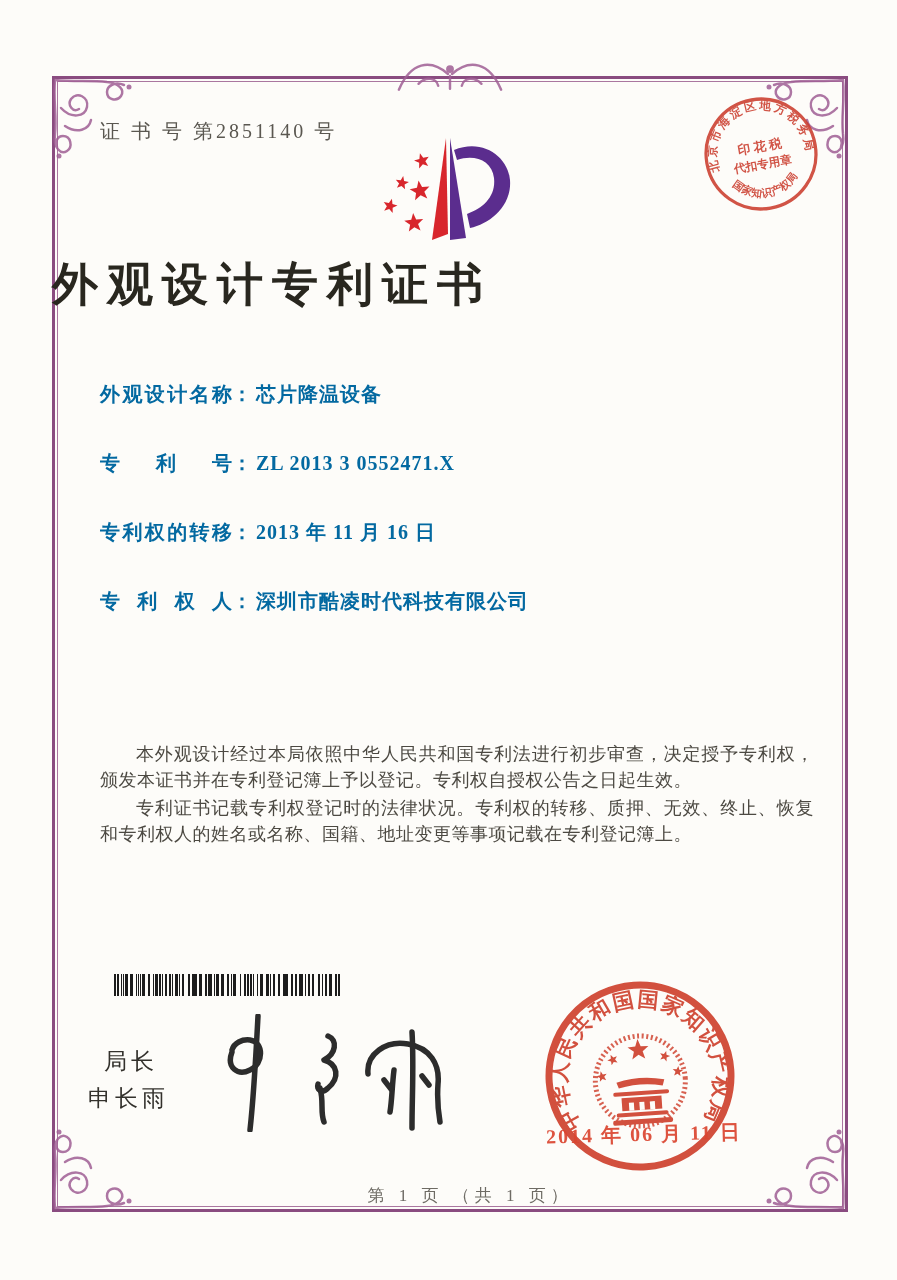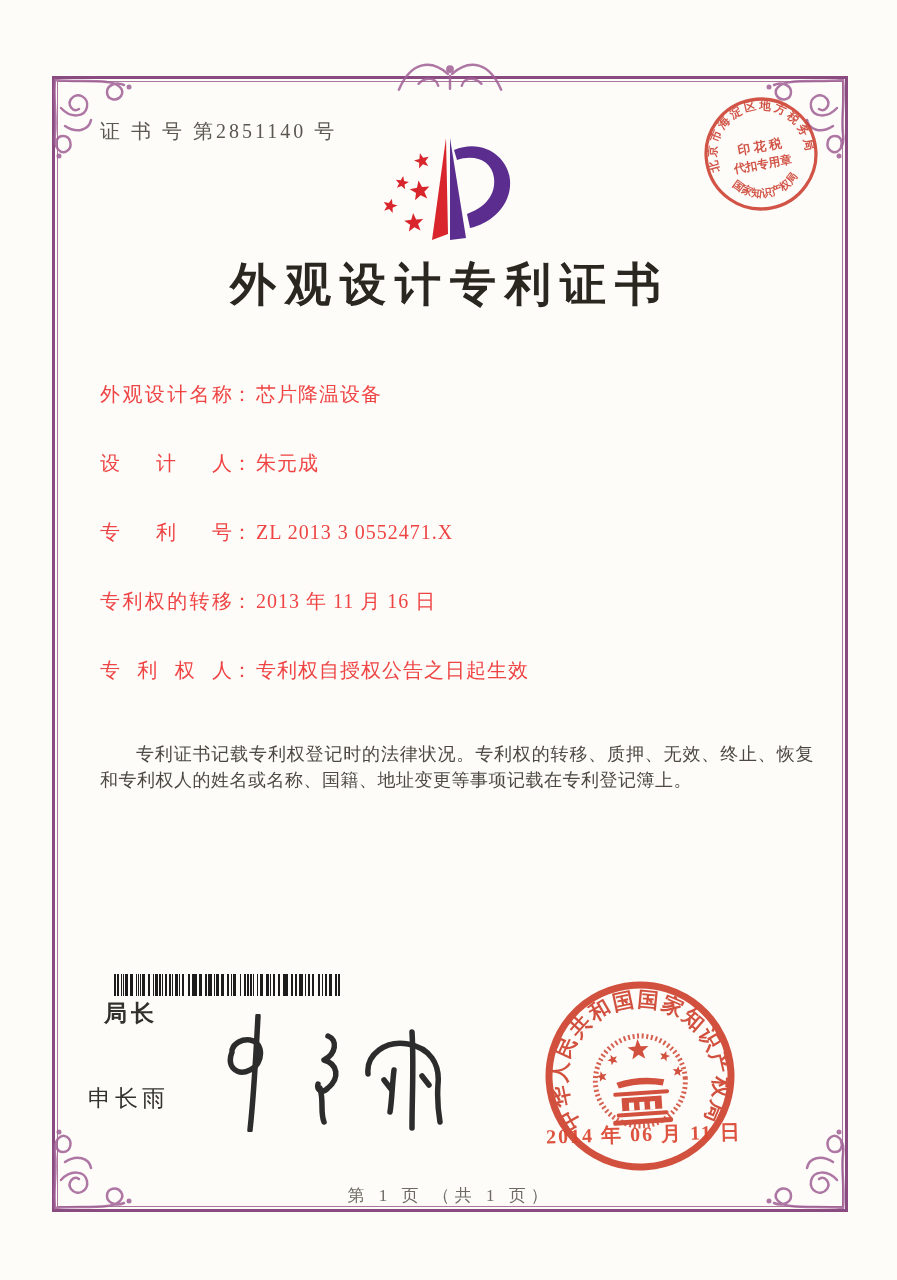--- a/index.html
+++ b/index.html
@@ -8,44 +8,44 @@
     background:#fdfcf9;
     font-family:"Liberation Serif","DejaVu Serif",serif;
   }
   
   #outerFrame{position:absolute;left:52px;top:76px;width:796px;height:1136px;
     box-sizing:border-box;border:3px solid #8a4c80;}
   #innerFrame{position:absolute;inset:2px;border:1px solid #aa76a0;}
   .corner{position:absolute;width:100px;height:100px;}
   
   #certNo{position:absolute;left:100px;top:118px;font-size:20px;letter-spacing:3px;color:#5a5750;}
-  #title{position:absolute;left:52px;top:254px;width:796px;text-align:center;
+  #title{position:absolute;left:52px;top:254px;width:796px;
     font-size:46px;font-weight:bold;letter-spacing:9px;color:#29271f;}
   #fields{position:absolute;left:100px;top:381px;width:712px;}
-  .field{margin-bottom:42px;font-size:20px;color:#ef4444;white-space:nowrap;}
+  .field{margin-bottom:42px;font-size:20px;color:#0369a1;white-space:nowrap;font-weight:bold;}
   .flabel{display:inline-block;width:132px;text-align:justify;text-align-last:justify;}
   .colon{margin:0 4px 0 0;}
   .fvalue{letter-spacing:1px;}
   #paras{position:absolute;left:100px;top:742px;width:714px;}
   #paras p{margin:0 0 3px 0;font-size:18px;line-height:25.5px;color:#4c4942;
     text-align:justify;text-indent:2em;letter-spacing:.5px;}
   #barcode{position:absolute;left:114px;top:974px;width:228px;height:22px;
     background-image:
       repeating-linear-gradient(90deg,#1c1c1c 0 1px,transparent 1px 3px,#1c1c1c 3px 5px,transparent 5px 9px,#1c1c1c 9px 10px,transparent 10px 13px),
       repeating-linear-gradient(90deg,#1c1c1c 0 2px,transparent 2px 7px,#1c1c1c 7px 8px,transparent 8px 11px,#1c1c1c 11px 13px,transparent 13px 17px);
   }
-  #signerTitle{position:absolute;left:104px;top:998px;font-size:23px;color:#33312c;letter-spacing:4px;font-weight:bold;}
+  #signerTitle{position:absolute;left:104px;top:1046px;font-size:23px;color:#33312c;letter-spacing:4px;}
   #signerName{position:absolute;left:88px;top:1083px;font-size:23px;color:#33312c;letter-spacing:4px;}
   #signature{position:absolute;left:216px;top:1014px;}
   #officeSeal{position:absolute;left:542px;top:978px;transform:rotate(-4deg);opacity:.93;}
   #sealDate{position:absolute;left:546px;top:1121px;font-size:20px;font-weight:bold;
     color:#db4530;letter-spacing:2px;transform:rotate(-1.5deg);opacity:.92;white-space:nowrap;}
   #taxSeal{position:absolute;left:701px;top:94px;transform:rotate(-10deg);opacity:.88;}
   #footer{position:absolute;left:52px;top:1184px;width:796px;text-align:center;
-    font-size:17px;letter-spacing:5px;color:#6e6b64;}
+    font-size:17px;letter-spacing:5px;color:#6e6b64;padding-left:20px;}
   #logo{position:absolute;left:362px;top:128px;}
   .sealText{font-family:"Liberation Serif","DejaVu Serif",serif;font-weight:bold;}
   #topOrn{position:absolute;left:391px;top:50px;}
 </style>
 </head>
 <body>
 
 <div id="page">
 
   <svg width="0" height="0" style="position:absolute">
@@ -118,34 +118,32 @@
     <text class="sealText" x="59" y="73" font-size="11.5" fill="#cb3d2e" text-anchor="middle">代扣专用章</text>
   </svg>
 
   <div id="title">外观设计专利证书</div>
 
   <div id="fields">
     <div class="field">
       <span class="flabel">外观设计名称</span><span class="colon">：</span><span class="fvalue">芯片降温设备</span>
     </div>
     <div class="field">
-      <span class="flabel">设计人</span><span class="colon">：</span><span class="fvalue">朱元成</span>
-    </div>
-    <div class="field">
       <span class="flabel">专利号</span><span class="colon">：</span><span class="fvalue">ZL 2013 3 0552471.X</span>
     </div>
     <div class="field">
       <span class="flabel">专利权的转移</span><span class="colon">：</span><span class="fvalue">2013 年 11 月 16 日</span>
     </div>
     <div class="field">
-      <span class="flabel">专利权人</span><span class="colon">：</span><span class="fvalue">专利权自授权公告之日起生效</span>
+      <span class="flabel">专利权人</span><span class="colon">：</span><span class="fvalue">深圳市酷凌时代科技有限公司</span>
     </div>
   </div>
 
   <div id="paras">
+    <p>本外观设计经过本局依照中华人民共和国专利法进行初步审查，决定授予专利权，颁发本证书并在专利登记簿上予以登记。专利权自授权公告之日起生效。</p>
     <p>专利证书记载专利权登记时的法律状况。专利权的转移、质押、无效、终止、恢复和专利权人的姓名或名称、国籍、地址变更等事项记载在专利登记簿上。</p>
   </div>
 
   <div id="barcode"></div>
 
   <div id="signerTitle">局长</div>
   <div id="signerName">申长雨</div>
 
   <svg id="signature" width="245" height="118" viewBox="0 0 245 118" fill="none" stroke="#161616" stroke-width="5.5" stroke-linecap="round" stroke-linejoin="round" opacity=".9">
     <path d="M42,2 C40,40 38,80 34,116"></path>

